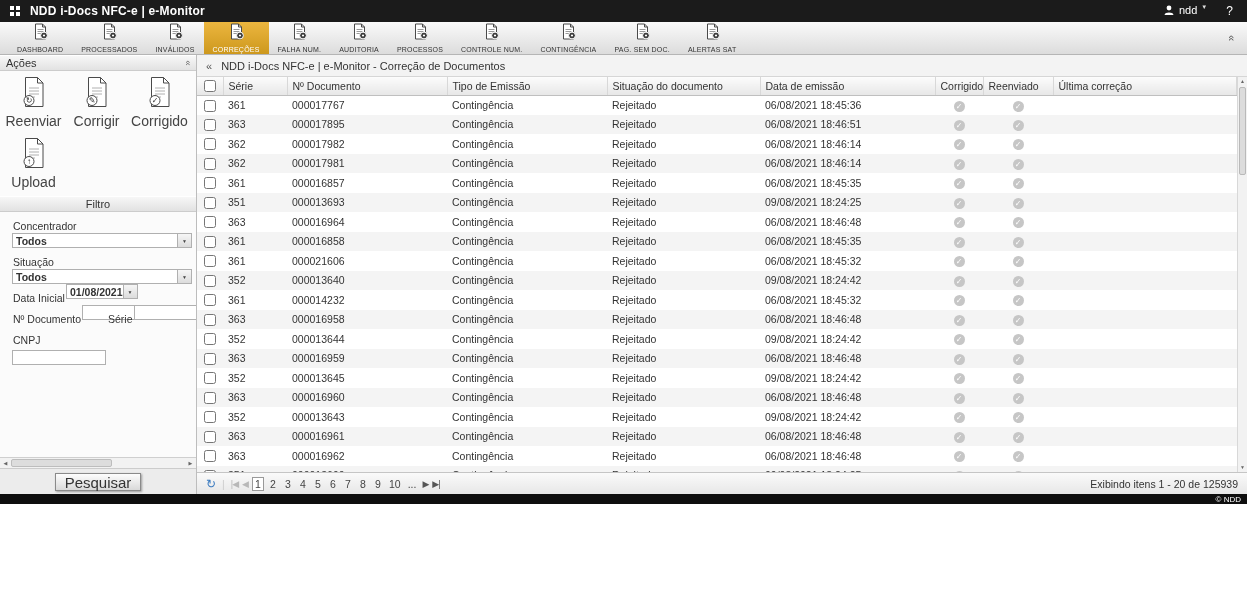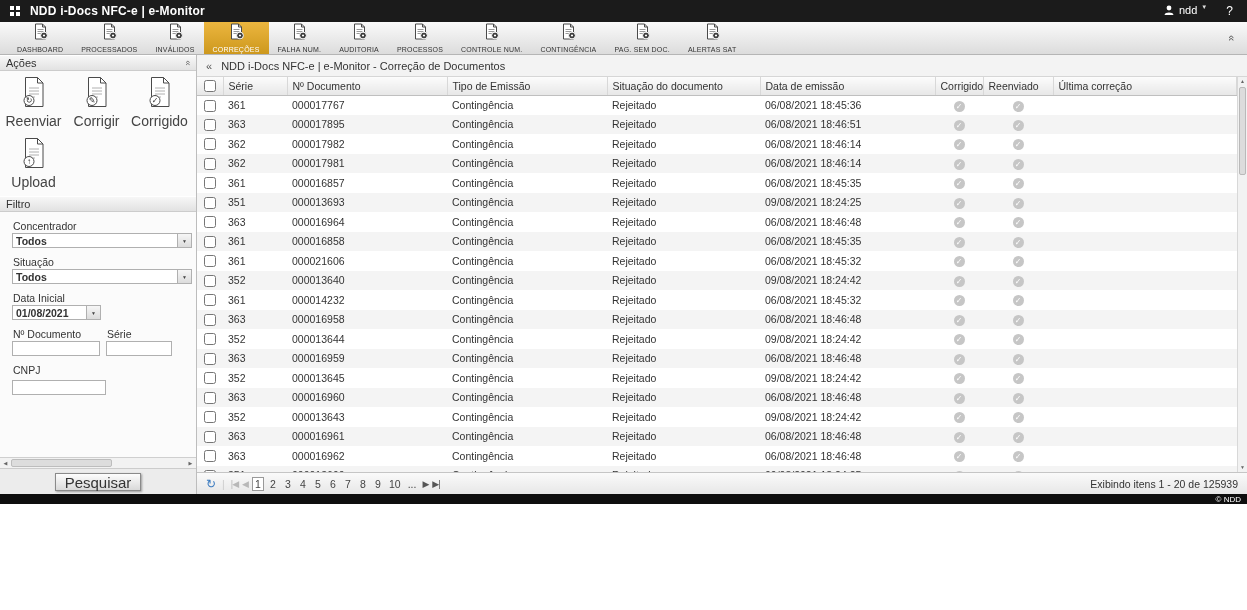--- a/index.html
+++ b/index.html
@@ -20,29 +20,29 @@
   .toolbar{position:absolute;top:22px;left:0;width:100%;height:33px;background:linear-gradient(#fafafa,#dcdcdc);border-bottom:1px solid #b5b5b5;display:flex;align-items:stretch;padding-left:8px;}
   .tab-bar{display:flex;align-items:stretch;}
   .tab{display:flex;flex-direction:column;align-items:center;justify-content:center;gap:2px;padding:2px 9px;min-width:54px;cursor:pointer;}
   .tab-label{font-size:7px;color:#333;letter-spacing:.2px;white-space:nowrap;}
   .tab.active{background:linear-gradient(#ecb63f,#cd981d);}
   .tab.active .tab-label{color:#fff;}
   .toolbar-collapse{position:absolute;right:12px;top:10px;font-size:11px;color:#555;transform:rotate(90deg);cursor:pointer;}
 
   
   .sidebar{position:absolute;top:55px;left:0;width:197px;bottom:10px;background:#fbfbfb;border-right:1px solid #bdbdbd;display:flex;flex-direction:column;}
-  .panel-header{height:16px;flex:0 0 16px;background:linear-gradient(#f7f7f7,#e2e2e2);border-bottom:1px solid #ccc;border-top:1px solid #fff;display:flex;align-items:center;padding:0 6px;font-size:11px;color:#333;}
+  .panel-header{height:16px;flex:0 0 16px;background:linear-gradient(#f7f7f7,#e2e2e2);border-bottom:1px solid #ccc;border-top:1px solid #fff;display:flex;align-items:center;padding:0 6px;font-size:11px;color:#333;justify-content:center;}
   .panel-collapse{margin-left:auto;transform:rotate(90deg);font-size:9px;color:#666;cursor:pointer;}
   .actions-list{flex:0 0 116px;display:flex;flex-wrap:wrap;align-content:flex-start;padding:6px 2px;row-gap:9px;background:#fbfbfb;}
   .action{width:63px;display:flex;flex-direction:column;align-items:center;gap:2px;cursor:pointer;}
   .action-label{font-size:14px;color:#444;}
   .filter-body{flex:1 1 auto;padding:0 4px;overflow:hidden;margin-left:8px;}
   .f-label{font-size:10.5px;color:#333;margin:8px 1px 1px;white-space:nowrap;}
   .f-row{display:flex;gap:6px;}
-  .f-col{display:flex;flex-direction:column;}
+  .f-col{display:flex;flex-direction:row;}
   .sel{height:15px;border:1px solid #b0b0b0;background:#fff;display:flex;align-items:center;font-size:10.5px;color:#333;padding-left:3px;cursor:pointer;}
   .sel-val{flex:1;overflow:hidden;white-space:nowrap;font-weight:bold;}
   .dd{width:14px;height:13px;background:linear-gradient(#f6f6f6,#dcdcdc);border-left:1px solid #b0b0b0;display:flex;align-items:center;justify-content:center;font-size:5px;color:#444;flex:0 0 14px;}
   .txt{height:15px;border:1px solid #b0b0b0;font-size:10.5px;padding:0 3px;background:#fff;font-family:"Liberation Sans",sans-serif;}
   .hscroll{flex:0 0 11px;border-top:1px solid #cfcfcf;background:#f2f2f2;display:flex;align-items:center;}
   .hs-arr{width:11px;font-size:5px;color:#666;text-align:center;cursor:pointer;}
   .hs-track{flex:1;position:relative;height:100%;}
   .hs-thumb{position:absolute;left:0;top:1px;height:8px;width:58%;background:#ddd;border:1px solid #bdbdbd;border-radius:2px;cursor:pointer;}
   .search-row{flex:0 0 26px;background:#ececec;border-top:1px solid #ccc;display:flex;align-items:center;justify-content:center;}
   .search-btn{width:86px;height:18px;background:linear-gradient(#fdfdfd,#d9d9d9);border:1px solid #8a8a8a;font-size:15px;color:#333;cursor:pointer;box-shadow:1px 1px 2px rgba(0,0,0,.35);font-family:"Liberation Sans",sans-serif;}

